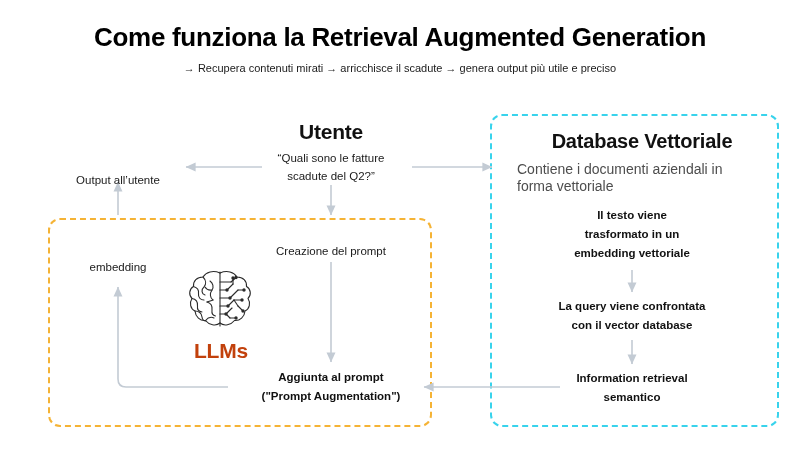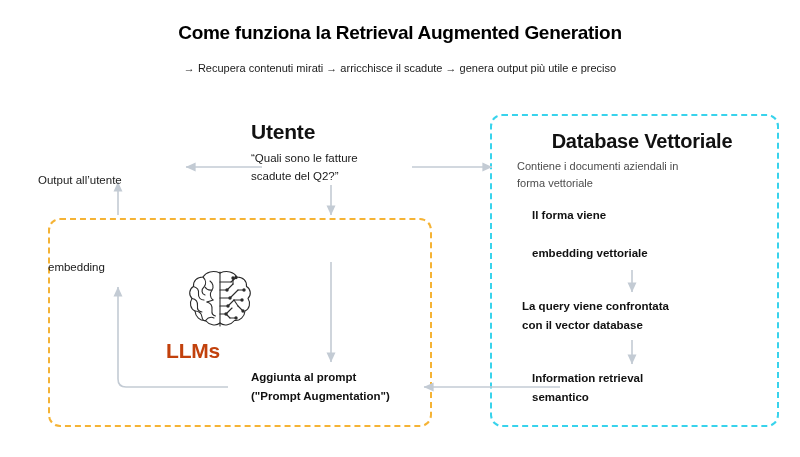--- a/index.html
+++ b/index.html
@@ -19,21 +19,21 @@
     overflow: hidden;
   }
 
   
   .title {
     position: absolute;
     left: 0;
     top: 22px;
     width: 800px;
     text-align: center;
-    font-size: 19px;
+    font-size: 26px;
     font-weight: bold;
     letter-spacing: -0.3px;
     color: #000000;
   }
   .subtitle {
     position: absolute;
     left: 0;
     top: 62px;
     width: 800px;
     text-align: center;
@@ -59,38 +59,38 @@
     left: 490px;
     top: 114px;
     width: 285px;
     height: 309px;
     border: 2px dashed #38D3EC;
   }
 
   
   .tx {
     position: absolute;
-    text-align: left;
+    text-align: center;
     line-height: 1.35;
   }
   .h-user {
     font-size: 21px;
     font-weight: bold;
     color: #111111;
     letter-spacing: -0.2px;
   }
   .h-db {
     font-size: 20px;
     font-weight: bold;
     color: #111111;
     letter-spacing: -0.2px;
     text-align: center;
   }
   .body-grey {
-    font-size: 11px;
+    font-size: 14px;
     color: #4d4d4d;
     text-align: left;
     line-height: 1.45;
   }
   .label {
     font-size: 11.5px;
     color: #1a1a1a;
   }
   .label-b {
     font-size: 11.5px;
@@ -168,20 +168,21 @@
   </svg>
 
   <div class="tx h-user" style="left:251px; top:118px; width:160px;">Utente</div>
   <div class="tx label" style="left:251px; top:151px; width:160px;">“Quali sono le fatture</div>
   <div class="tx label" style="left:251px; top:169px; width:160px;">scadute del Q2?”</div>
 
   <div class="tx label" style="left:38px; top:173px; width:160px;">Output all’utente</div>
 
   <div class="tx label" style="left:48px; top:260px; width:140px;">embedding</div>
 
+  <div class="tx label" style="left:251px; top:244px; width:160px;">Creazione del prompt</div>
 
   <div class="tx label-b" style="left:251px; top:370px; width:160px;">Aggiunta al prompt</div>
   <div class="tx label-b" style="left:251px; top:389px; width:160px;">("Prompt Augmentation")</div>
 
   <svg id="brain-icon" viewBox="0 0 68 62">
     <g fill="none" stroke="#2b2b2b" stroke-width="1.1" stroke-linecap="round" stroke-linejoin="round">
 
       <line x1="34" y1="4" x2="34" y2="58"></line>
 
       <path d="M34 5 C27 2 20 4 17 9 C11 9 7 13 7.5 18.5
@@ -232,21 +233,22 @@
       <circle cx="40" cy="46" r="1.7"></circle>
       <circle cx="41" cy="22" r="1.7"></circle>
     </g>
   </svg>
   <div class="tx llms-word" style="left:166px; top:337px; width:110px;">LLMs</div>
 
   <div class="tx h-db" style="left:517px; top:128px; width:250px;">Database Vettoriale</div>
   <div class="tx body-grey" style="left:517px; top:159px; width:230px;">Contiene i documenti aziendali in</div>
   <div class="tx body-grey" style="left:517px; top:176px; width:230px;">forma vettoriale</div>
 
-  <div class="tx label-b" style="left:532px; top:208px; width:200px;">Il forma viene</div>
+  <div class="tx label-b" style="left:532px; top:208px; width:200px;">Il testo viene</div>
+  <div class="tx label-b" style="left:532px; top:227px; width:200px;">trasformato in un</div>
   <div class="tx label-b" style="left:532px; top:246px; width:200px;">embedding vettoriale</div>
 
   <div class="tx label-b" style="left:522px; top:299px; width:220px;">La query viene confrontata</div>
   <div class="tx label-b" style="left:522px; top:318px; width:220px;">con il vector database</div>
 
   <div class="tx label-b" style="left:532px; top:371px; width:200px;">Information retrieval</div>
   <div class="tx label-b" style="left:532px; top:390px; width:200px;">semantico</div>
 
 </div>
 

